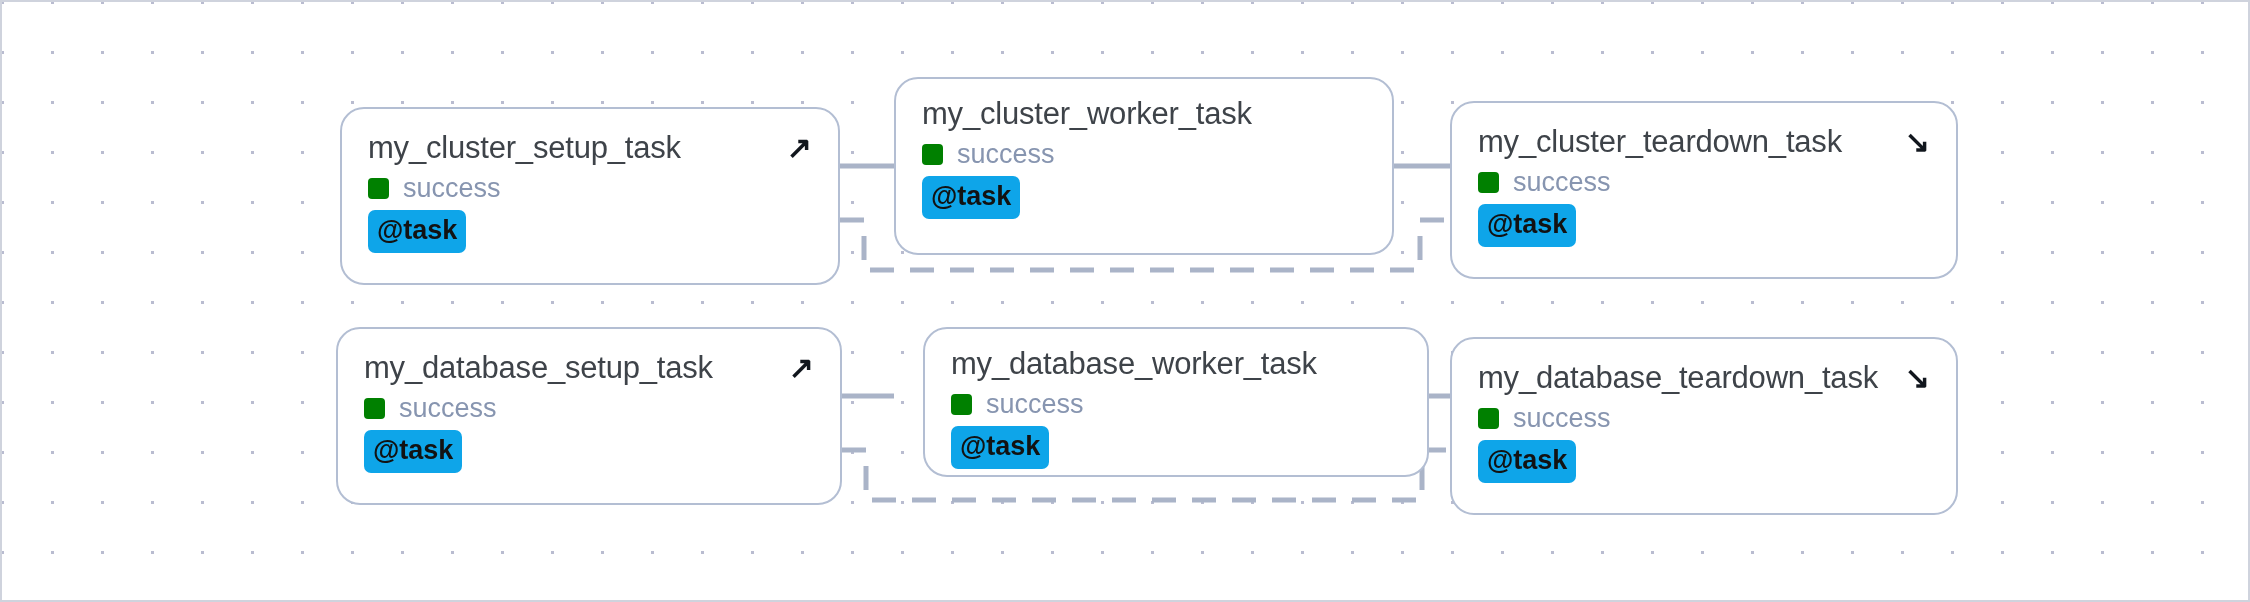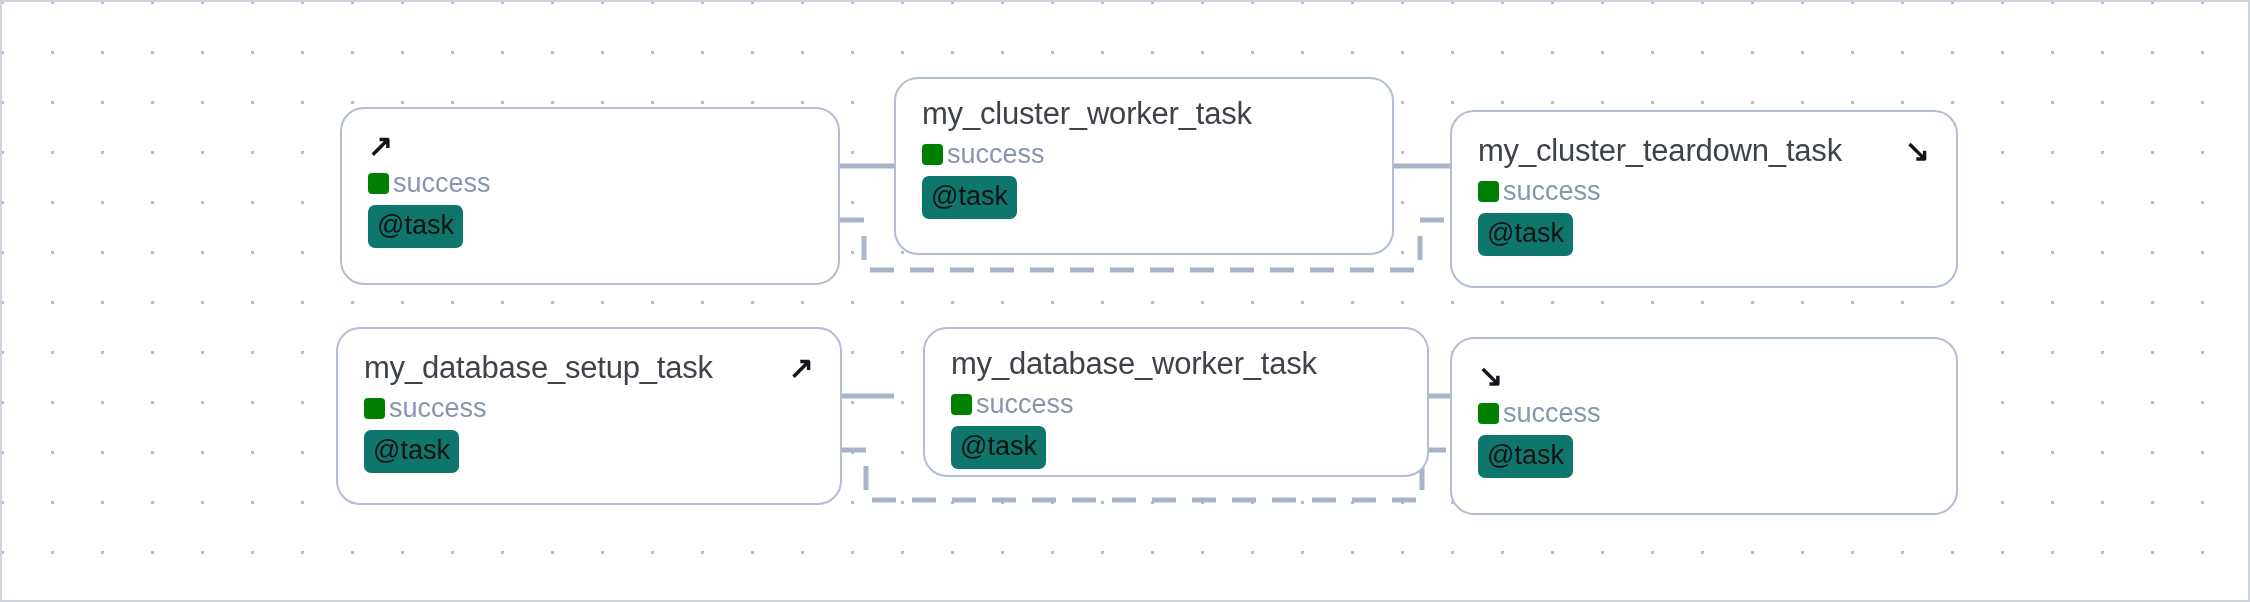--- a/index.html
+++ b/index.html
@@ -77,51 +77,52 @@
     line-height: 1;
     color: #11161d;
     flex: 0 0 auto;
     font-weight: 700;
   }
   .node-arrow.blank { visibility: hidden; }
 
   .status-row {
     display: flex;
     align-items: center;
-    gap: 4px;
+    gap: 14px;
     margin-top: 9px;
   }
   .status-swatch {
     width: 21px;
     height: 21px;
     border-radius: 4px;
     background: #008000;
     flex: 0 0 auto;
   }
   .status-label {
     font-size: 27px;
     color: #8795b0;
     line-height: 1;
   }
 
   .badge-row { margin-top: 8px; }
   .badge {
     display: inline-block;
-    background: #0f766e;
+    background: #0ea5e9;
     color: #121212;
     font-size: 27px;
     line-height: 1;
     padding: 7px 9px 9px 9px;
     border-radius: 7px;
+    font-weight: bold;
   }
 
   
   #node-cluster-setup    { left: 338px;  top: 105px; width: 500px; height: 178px; }
   #node-cluster-worker   { left: 892px;  top: 75px;  width: 500px; height: 178px; }
-  #node-cluster-teardown { left: 1448px; top: 108px; width: 508px; height: 178px; }
+  #node-cluster-teardown { left: 1448px; top: 99px; width: 508px; height: 178px; }
   
   #node-database-setup    { left: 334px;  top: 325px; width: 506px; height: 178px; }
   #node-database-worker   { left: 892px;  top: 325px; width: 506px; height: 150px; }
   #node-database-teardown { left: 1448px; top: 335px; width: 508px; height: 178px; }
 
   #node-cluster-worker   { padding-top: 18px; }
   #node-database-worker  { padding-top: 18px; margin-left: 29px; }
 </style>
 </head>
 <body>
@@ -138,20 +139,21 @@
 
     <path class="edge-solid" d="M 840 394 L 866 394 L 892 394"></path>
 
     <path class="edge-solid" d="M 1398 394 L 1424 394 L 1448 394"></path>
 
     <path class="edge-dashed" d="M 840 448 L 864 448 L 864 498 L 1420 498 L 1420 448 L 1448 448"></path>
   </svg>
 
   <div class="node" id="node-cluster-setup">
     <div class="node-header">
+      <span class="node-title">my_cluster_setup_task</span>
       <span class="node-arrow">↗</span>
     </div>
     <div class="status-row">
       <span class="status-swatch"></span>
       <span class="status-label">success</span>
     </div>
     <div class="badge-row">
       <span class="badge">@task</span>
     </div>
   </div>
@@ -207,20 +209,21 @@
       <span class="status-swatch"></span>
       <span class="status-label">success</span>
     </div>
     <div class="badge-row">
       <span class="badge">@task</span>
     </div>
   </div>
 
   <div class="node" id="node-database-teardown">
     <div class="node-header">
+      <span class="node-title">my_database_teardown_task</span>
       <span class="node-arrow">↘</span>
     </div>
     <div class="status-row">
       <span class="status-swatch"></span>
       <span class="status-label">success</span>
     </div>
     <div class="badge-row">
       <span class="badge">@task</span>
     </div>
   </div>

